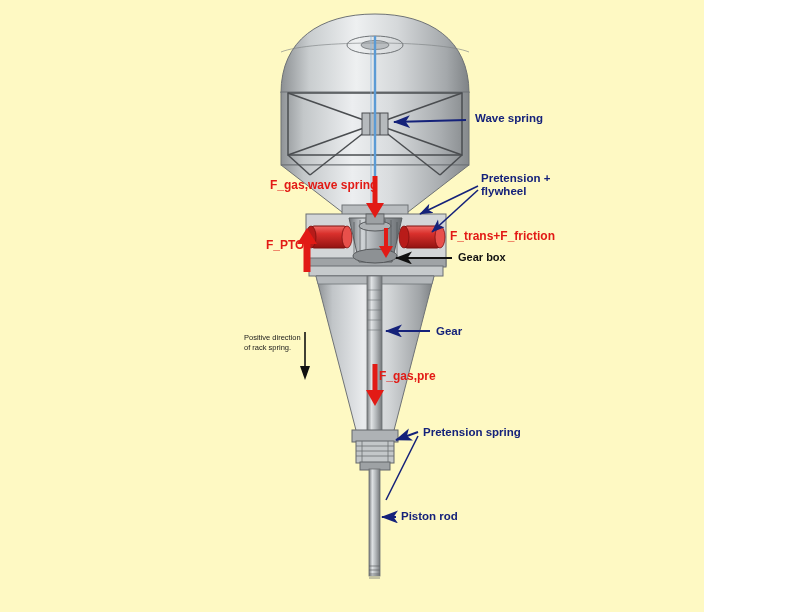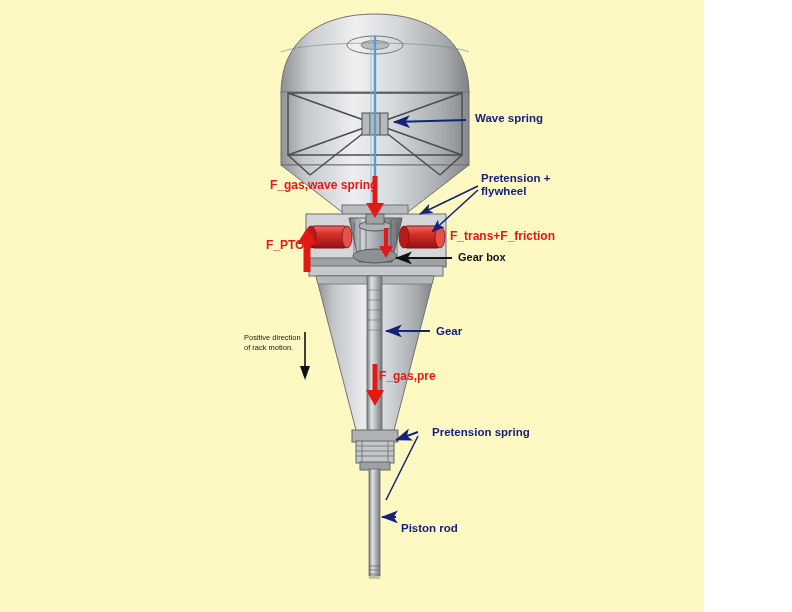--- a/index.html
+++ b/index.html
@@ -233,29 +233,29 @@
 
     <div class="label blue" style="left:475px; top:112px;">Wave spring</div>
 
     <div class="label blue" style="left:481px; top:172px; white-space:pre;">Pretension +
 flywheel</div>
 
     <div class="label" style="left:458px; top:251px; color:#111111; font-size:11px;">Gear box</div>
 
     <div class="label blue" style="left:436px; top:325px;">Gear</div>
 
-    <div class="label blue" style="left:423px; top:426px;margin-left:9px;">Pretension spring</div>
-
-    <div class="label blue" style="left:401px; top:522px;">Piston rod</div>
+    <div class="label blue" style="left:423px; top:426px;">Pretension spring</div>
+
+    <div class="label blue" style="left:401px; top:510px;">Piston rod</div>
 
     <div class="label red" style="left:270px; top:179px;">F_gas,wave spring</div>
 
     <div class="label red" style="left:266px; top:239px;">F_PTO</div>
 
     <div class="label red" style="left:450px; top:230px;">F_trans+F_friction</div>
 
     <div class="label red" style="left:379px; top:370px;">F_gas,pre</div>
 
     <div class="label small-note" style="left:244px; top:333px; white-space:pre;">Positive direction
-of rack motion.</div>
+of rack spring.</div>
 
   </div>
 </div>
 
 </body></html>

